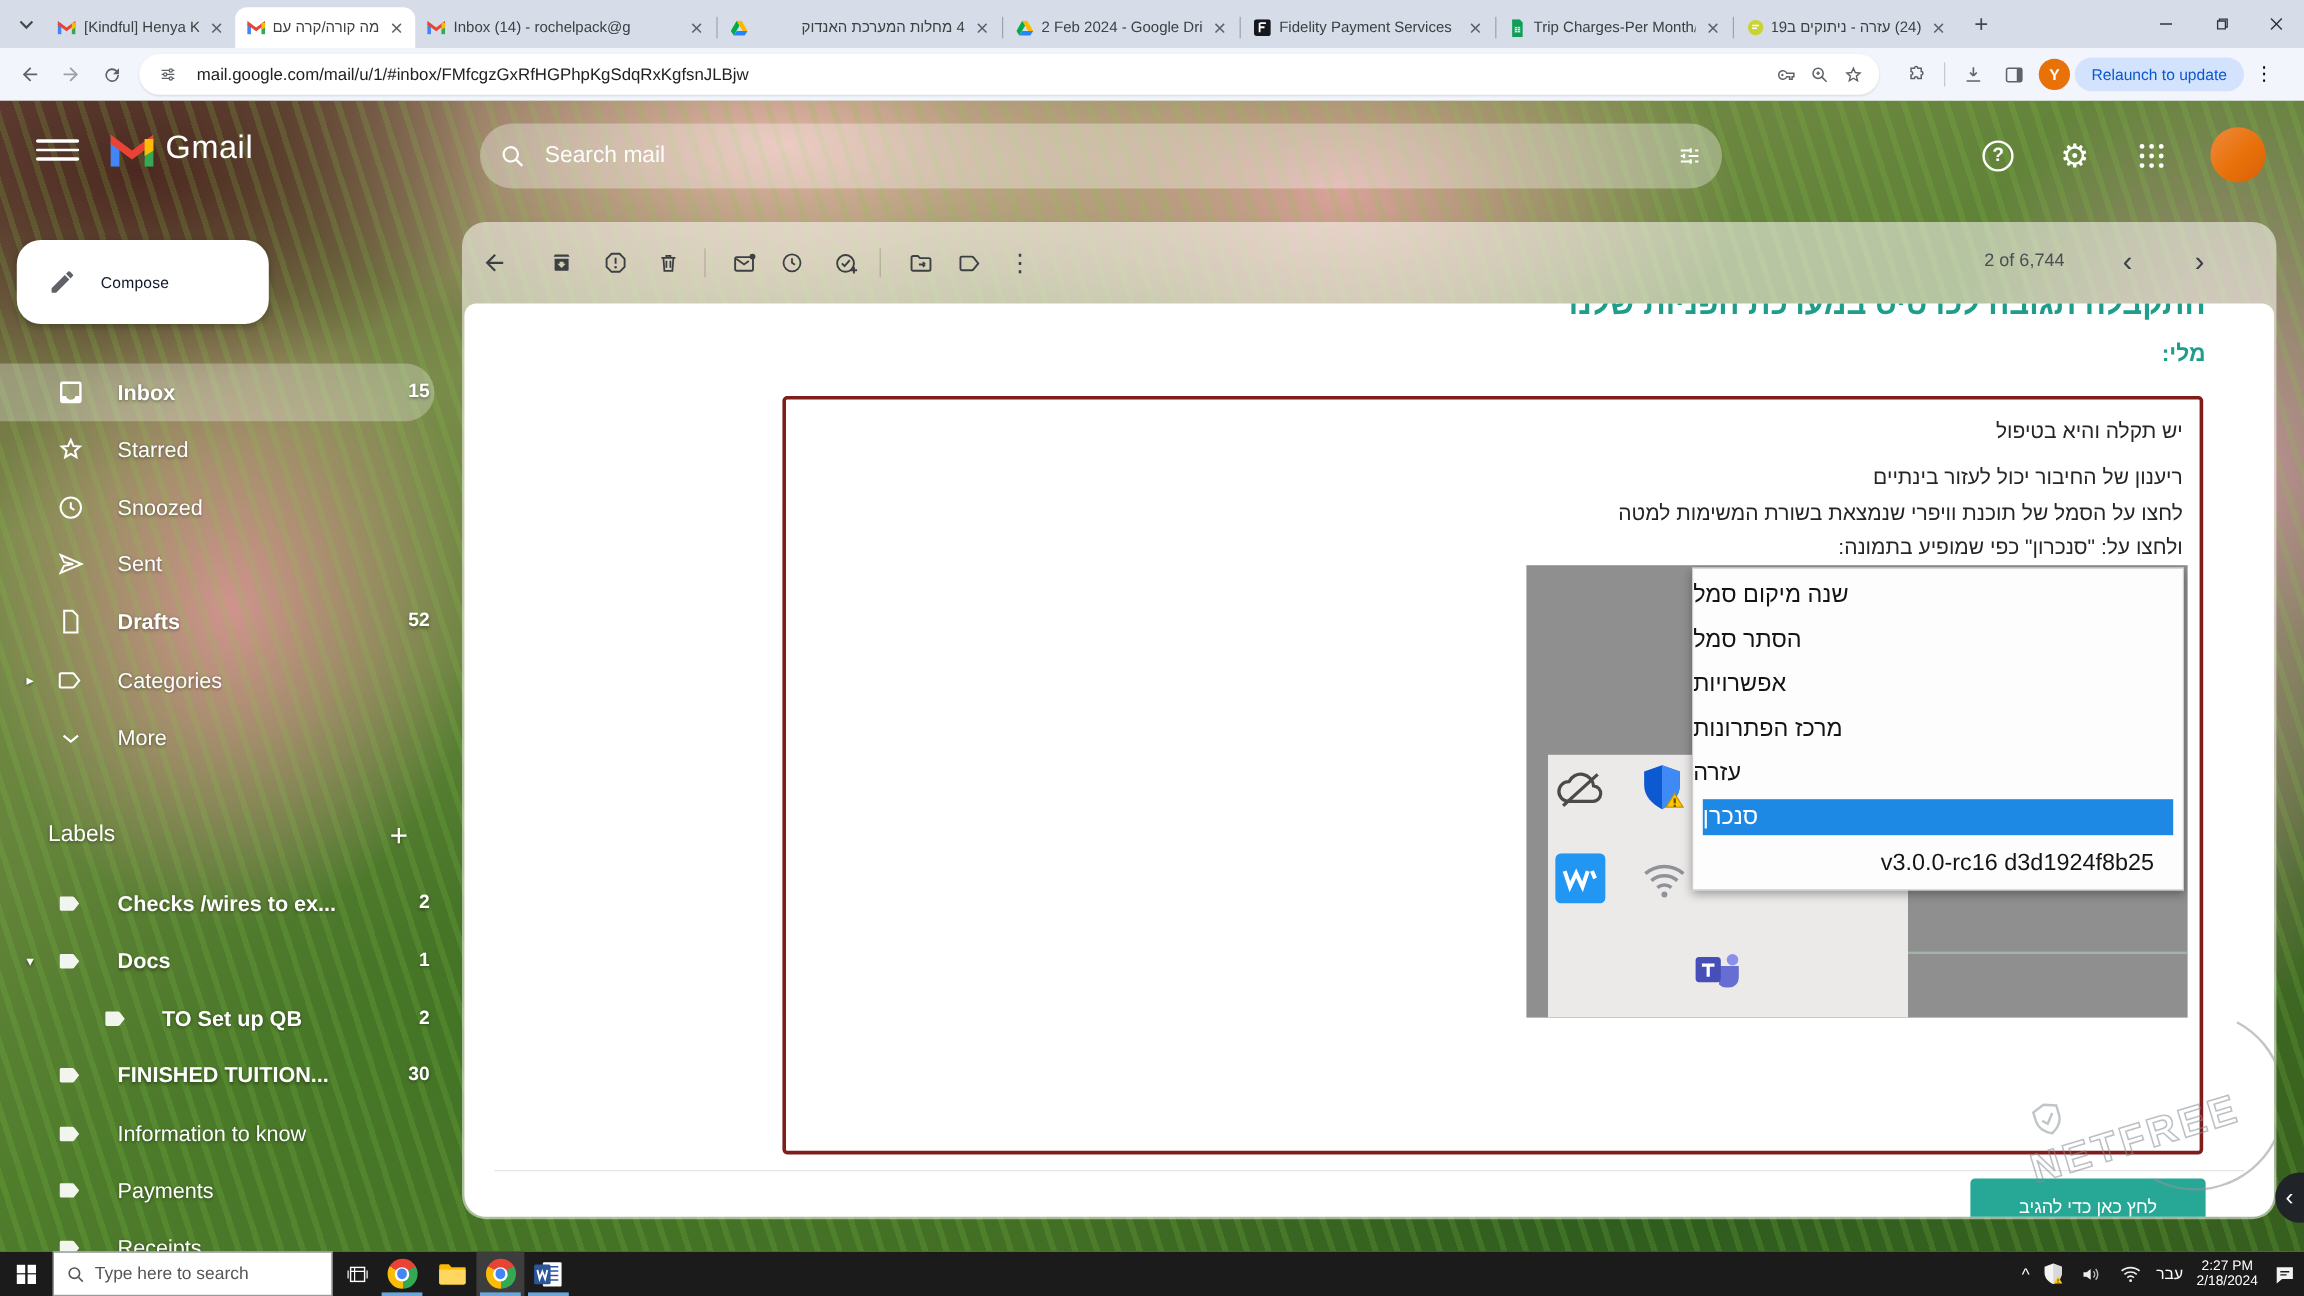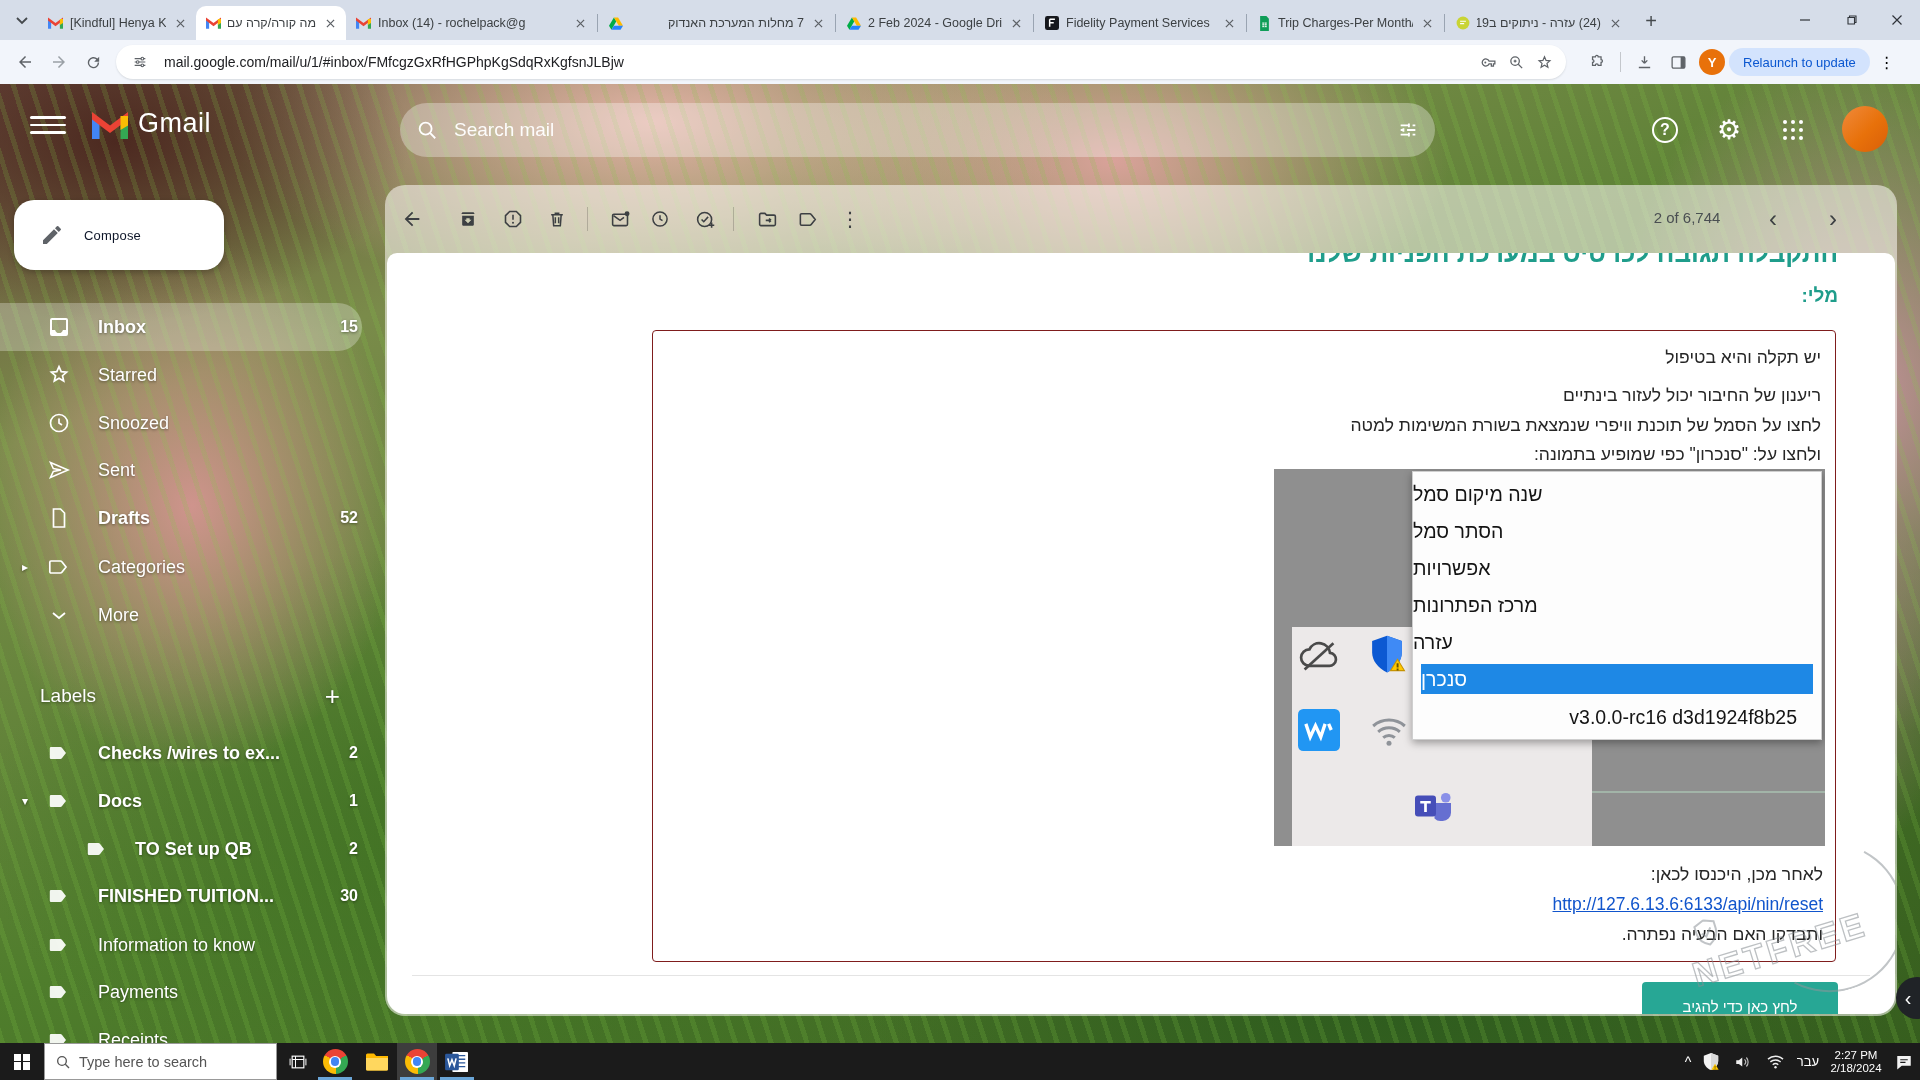--- a/index.html
+++ b/index.html
@@ -78,21 +78,21 @@
   
   .card{position:absolute;left:385px;top:185px;width:1512px;height:831px;border-radius:20px;
     background:rgba(255,252,250,.55);overflow:hidden}
   .mtoolbar{position:absolute;left:0;top:0;width:100%;height:68px}
   .tbtn{position:absolute;top:14px;width:40px;height:40px;display:flex;align-items:center;justify-content:center;border-radius:50%}
   .tdiv{position:absolute;top:22px;width:1px;height:24px;background:rgba(0,0,0,.18)}
   .pager{position:absolute;top:24px;left:1247px;width:110px;font-size:15px;color:#4a4f52;text-align:center}
   .panel{position:absolute;left:2px;top:68px;width:1508px;height:761px;background:#fff;border-radius:10px 10px 18px 18px;overflow:hidden}
   .subject{position:absolute;top:-15px;right:57px;font-size:26px;font-weight:bold;color:#1f9d8b;white-space:nowrap}
   .sender{position:absolute;top:32px;right:57px;font-size:19px;font-weight:bold;color:#1f9d8b}
-  .bodybox{position:absolute;left:265px;top:77px;width:1184px;height:632px;border:1px solid #7f1d1d;border-radius:4px}
+  .bodybox{position:absolute;left:265px;top:77px;width:1184px;height:632px;border:3px solid #7f1d1d;border-radius:4px}
   .hline{font-size:17.5px;color:#262626;text-align:right;line-height:29.5px}
   .shot{position:absolute;top:138px;right:10px;width:551px;height:377px;background:#8f8f8f;overflow:hidden}
   .flyout{position:absolute;left:18px;top:158px;width:300px;height:219px;background:#ece9e9}
   .trayline{position:absolute;left:318px;right:0;top:322px;height:2px;background:#a9c3b2;opacity:.7}
   .ctxmenu{position:absolute;left:138px;top:2px;width:410px;background:#fdfdfd;border:1px solid #cfcfcf;
     box-shadow:0 3px 8px rgba(0,0,0,.35);padding:4px 0 2px 0}
   .ctxitem{height:37px;display:flex;align-items:center;justify-content:flex-end;padding-right:24px;
     font-size:19.5px;color:#141414}
   .ctxsel{height:30px;margin:3px 8px;background:#1e88e5;color:#fff;display:flex;align-items:center;justify-content:flex-end;padding-right:16px;font-size:19.5px}
   .ctxver{height:40px;display:flex;align-items:center;justify-content:flex-end;padding-right:24px;font-size:19.5px;color:#141414}
@@ -191,21 +191,21 @@
     <div class="tabdiv"></div>
 
     <div class="tab" style="width:235px">
       <span class="fav">
           <svg width="14" height="13" viewBox="0 0 24 21">
             <path fill="#00ac47" d="M8.4 0L0 14.5 4.2 21 12.6 6.7z"></path>
             <path fill="#ffba00" d="M8.4 0h7.2L24 14.5h-7.2z"></path>
             <path fill="#2684fc" d="M4.2 21h15.6l4.2-6.5H8.4z"></path>
           </svg>
         </span>
-      <span class="ttl" dir="rtl">7 מחלות המערכת האנדוק</span>
+      <span class="ttl" dir="rtl">4 מחלות המערכת האנדוק</span>
       <span class="tclose">
           <svg width="9" height="9" viewBox="0 0 10 10">
             <path d="M1 1l8 8M9 1L1 9" stroke="#5f6368" stroke-width="1.4"></path>
           </svg>
         </span>
     </div>
     <div class="tabdiv"></div>
 
     <div class="tab" style="width:195px">
       <span class="fav">
@@ -681,25 +681,20 @@
             <div class="ctxitem" dir="rtl">שנה מיקום סמל</div>
             <div class="ctxitem" dir="rtl">הסתר סמל</div>
             <div class="ctxitem" dir="rtl">אפשרויות</div>
             <div class="ctxitem" dir="rtl">מרכז הפתרונות</div>
             <div class="ctxitem" dir="rtl">עזרה</div>
             <div class="ctxsel" dir="rtl">סנכרן</div>
             <div class="ctxver">v3.0.0-rc16 d3d1924f8b25</div>
           </div>
         </div>
 
-        <div class="aftert">
-          <div dir="rtl">לאחר מכן, היכנסו לכאן:</div>
-          <div><a href="#">http://127.6.13.6:6133/api/nin/reset</a></div>
-          <div dir="rtl">ותבדקו האם הבעיה נפתרה.</div>
-        </div>
       </div>
 
       <div class="mdivider"></div>
       <div class="replybtn" dir="rtl">לחץ כאן כדי להגיב</div>
 
       <div class="stamp">
         <div class="ring"></div>
         <div class="abs" style="left:30px;top:40px">
             <svg width="26" height="30" viewBox="0 0 20 24">
               <path d="M10 1l8 3v6c0 5-3.2 8.5-8 11-4.8-2.5-8-6-8-11V4z" fill="none" stroke="#8f959a" stroke-width="1.6"></path>

